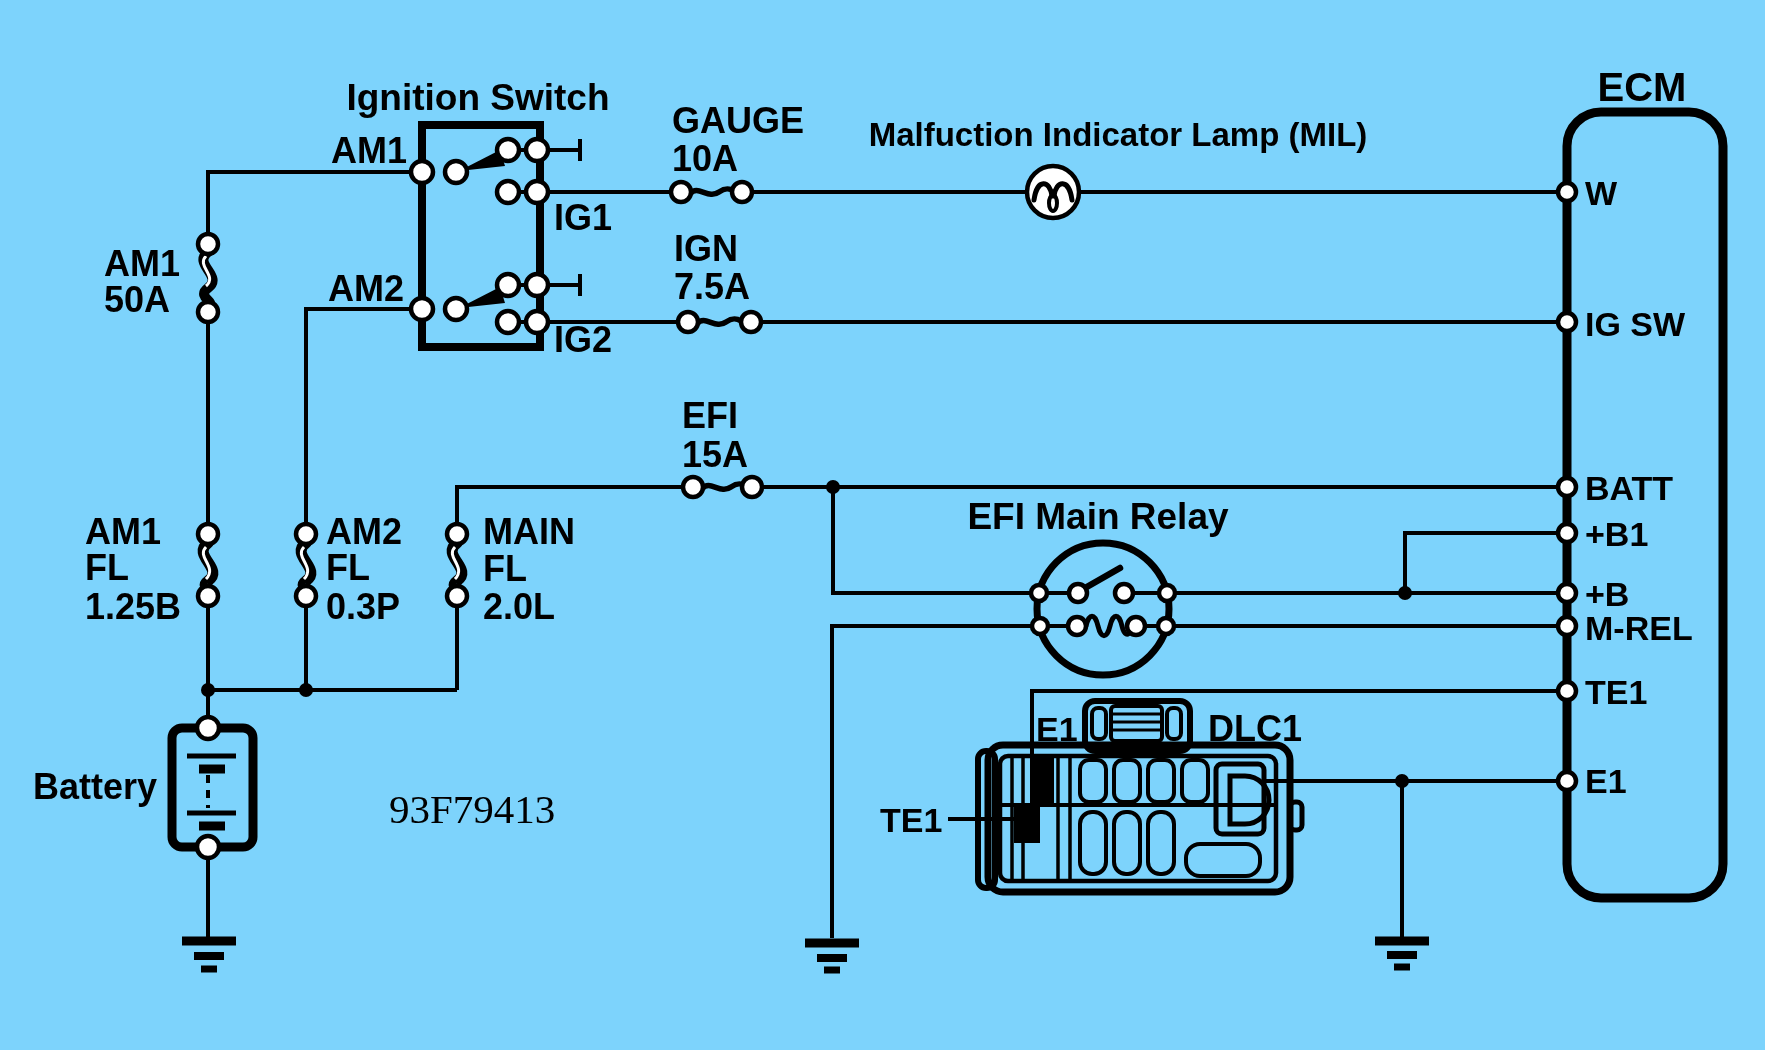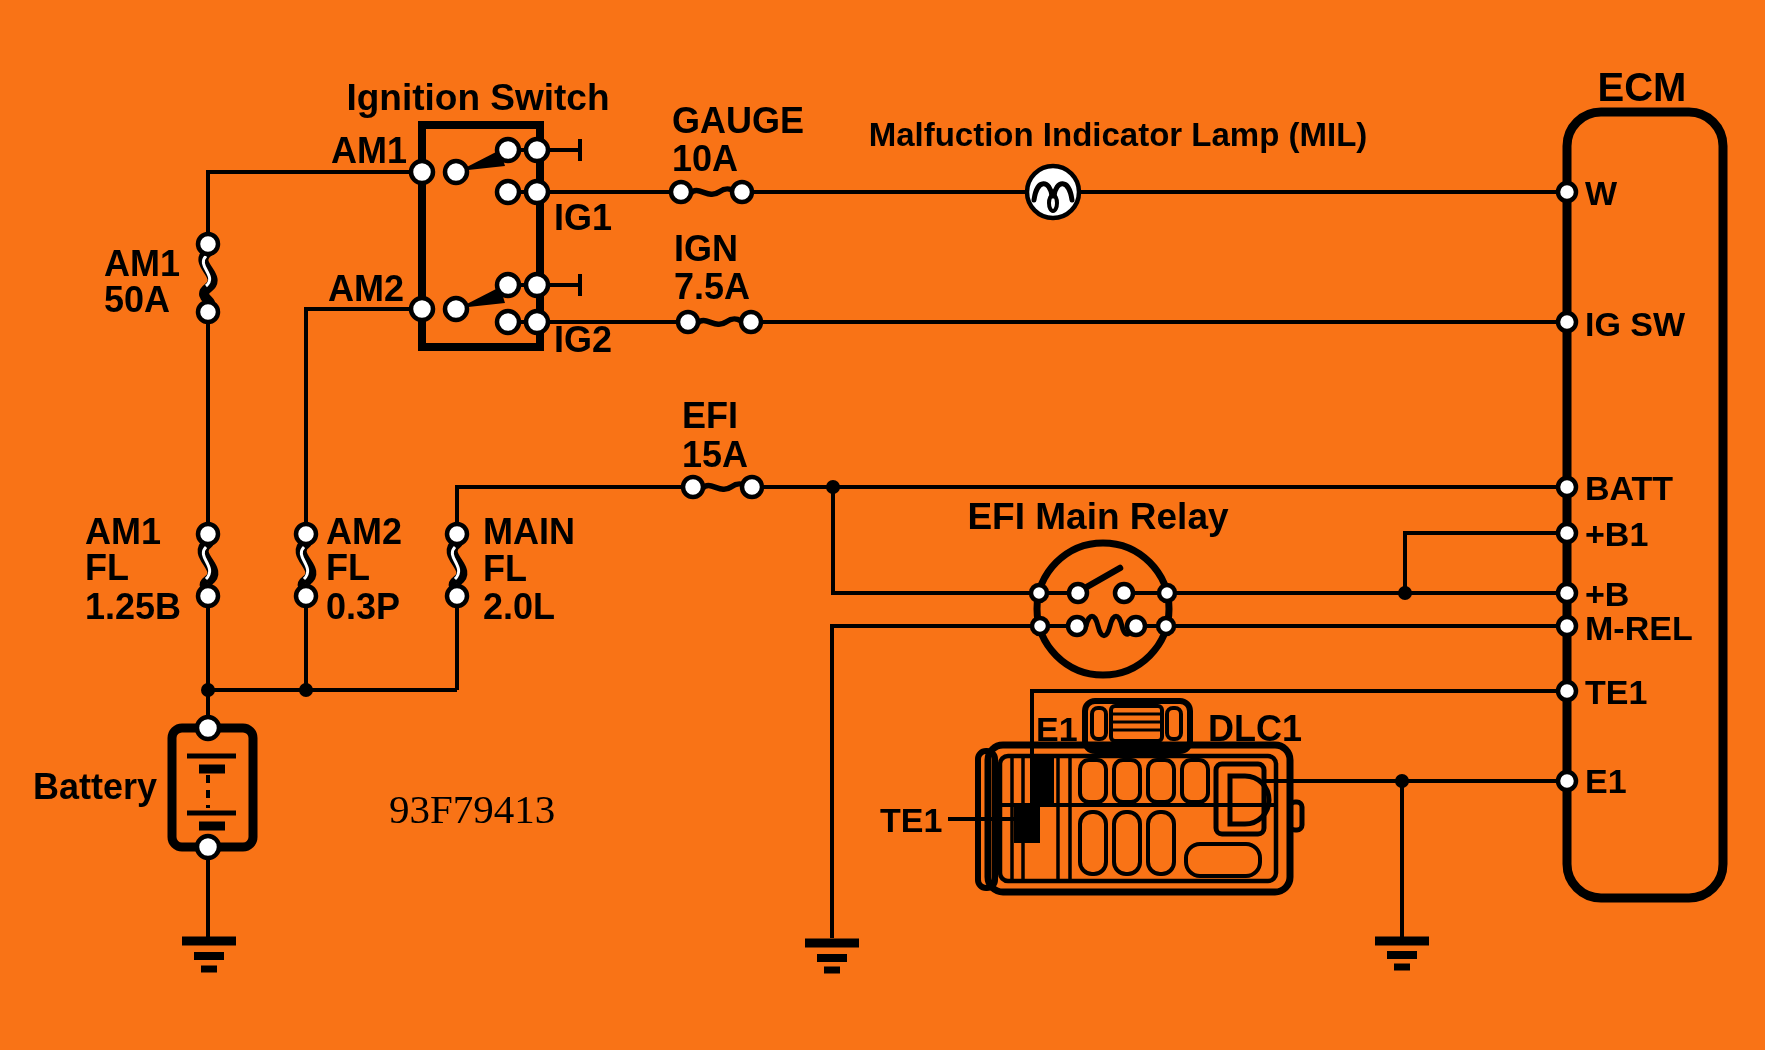--- a/index.html
+++ b/index.html
@@ -1,16 +1,16 @@
 <!DOCTYPE html>
 <html><head>
 <meta charset="utf-8">
 <style>
   html,body{margin:0;padding:0;background:#ffffff;}
-  .stage{position:relative;width:1765px;height:1050px;background:#f97316;overflow:hidden;}
+  .stage{position:relative;width:1765px;height:1050px;background:#7dd3fc;overflow:hidden;}
   svg{display:block;}
   .lbl{font-family:"Liberation Sans",sans-serif;font-weight:bold;fill:#000;}
   .f37{font-size:37px;}
   .f36{font-size:36px;}
   .f34{font-size:34px;}
   .f33{font-size:33px;}
   .f40{font-size:40px;}
   .serif{font-family:"Liberation Serif",serif;font-weight:normal;font-size:41px;fill:#000;}
   .wire{stroke:#000;stroke-width:4;fill:none;}
   .wire-j{stroke:#000;stroke-width:4;fill:none;stroke-linejoin:miter;}

